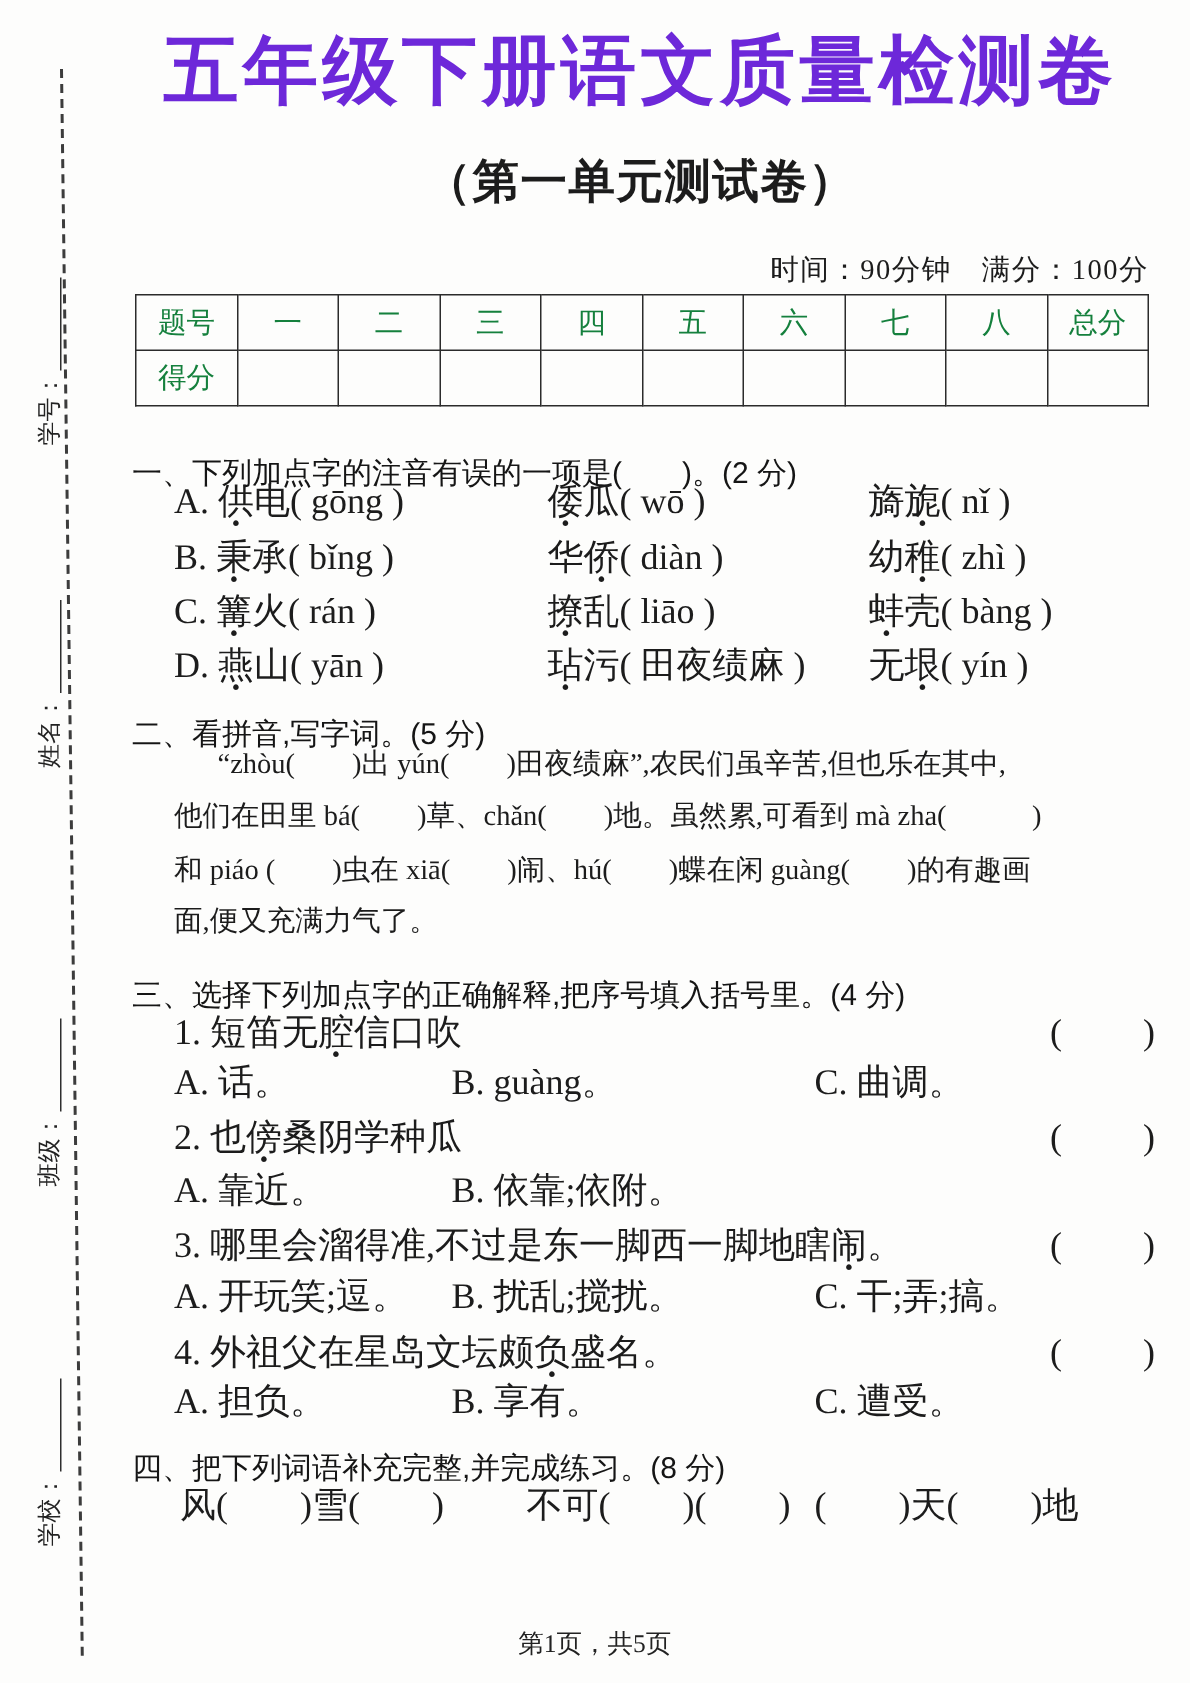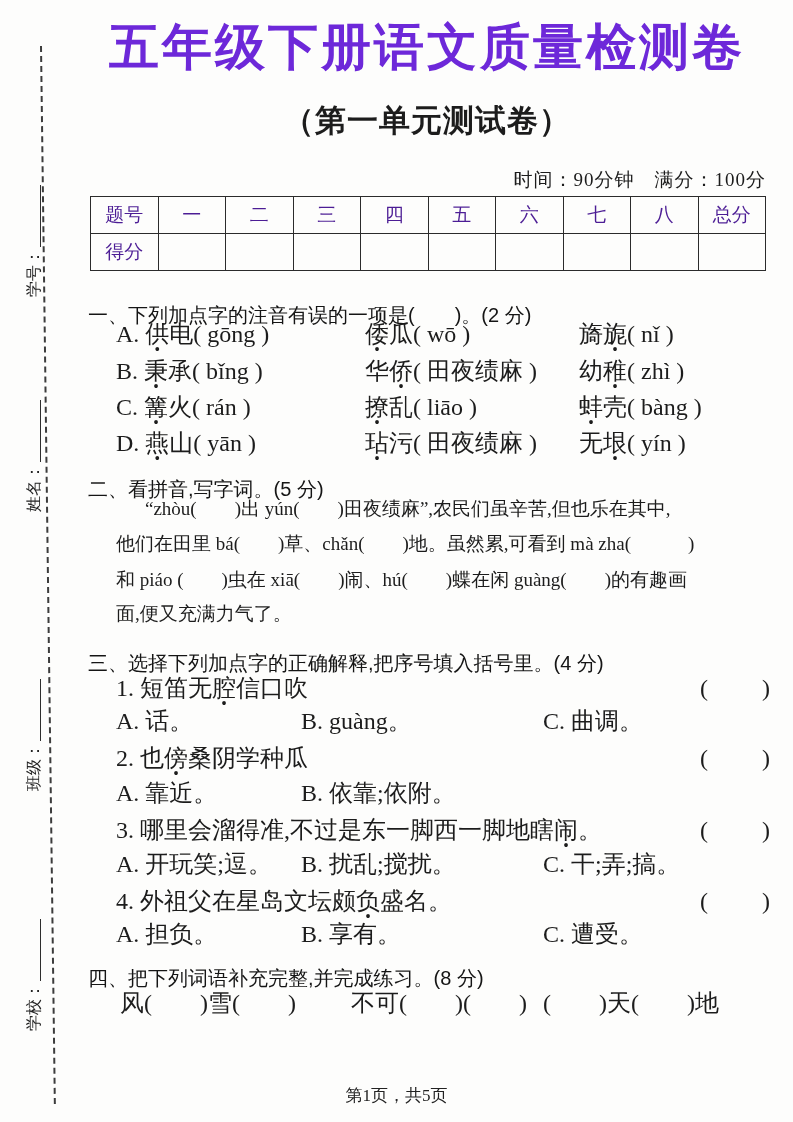--- a/index.html
+++ b/index.html
@@ -40,21 +40,21 @@
     left:88px;top:167px;width:678px;text-align:right;
     font-size:19px;letter-spacing:1px;
   }
   
   table.score{
     position:absolute;left:90px;top:196px;width:676px;
     border-collapse:collapse;table-layout:fixed;
   }
   table.score th,table.score td{
     border:1.6px solid #2b2b2b;height:36px;text-align:center;
-    font-size:19px;font-weight:normal;padding:0;color:#4c1d95;
+    font-size:19px;font-weight:normal;padding:0;color:#15803d;
   }
   
   .h-sec{
     left:88px;width:690px;font-size:20px;font-weight:normal;
     font-family:"Liberation Sans","DejaVu Sans",sans-serif;
     color:#151515;white-space:nowrap;margin-top:12px;
   }
   .row{left:88px;width:690px;height:30px;font-size:24px;white-space:nowrap;}
   .row .c1{position:absolute;left:28px;}
   .row .c2{position:absolute;left:277px;}
@@ -136,21 +136,21 @@
 
 <div class="abs h-sec" style="top:290px;">一、下列加点字的注音有误的一项是(　　)。(2 分)</div>
 
 <div class="abs row" style="top:318px;">
   <span class="c1"><span>A. </span><span class="dot">供</span><span>电( gōng )</span></span>
   <span class="c2"><span></span><span class="dot">倭</span><span>瓜( wō )</span></span>
   <span class="c3"><span>旖</span><span class="dot">旎</span><span>( nǐ )</span></span>
 </div>
 <div class="abs row" style="top:355px;">
   <span class="c1"><span>B. </span><span class="dot">秉</span><span>承( bǐng )</span></span>
-  <span class="c2"><span>华</span><span class="dot">侨</span><span>( 田夜绩麻 )</span></span>
+  <span class="c2"><span>华</span><span class="dot">侨</span><span>( diàn )</span></span>
   <span class="c3"><span>幼</span><span class="dot">稚</span><span>( zhì )</span></span>
 </div>
 <div class="abs row" style="top:391px;">
   <span class="c1"><span>C. </span><span class="dot">篝</span><span>火( rán )</span></span>
   <span class="c2"><span></span><span class="dot">撩</span><span>乱( liāo )</span></span>
   <span class="c3"><span></span><span class="dot">蚌</span><span>壳( bàng )</span></span>
 </div>
 <div class="abs row" style="top:427px;">
   <span class="c1"><span>D. </span><span class="dot">燕</span><span>山( yān )</span></span>
   <span class="c2"><span></span><span class="dot">玷</span><span>污( 田夜绩麻 )</span></span>

